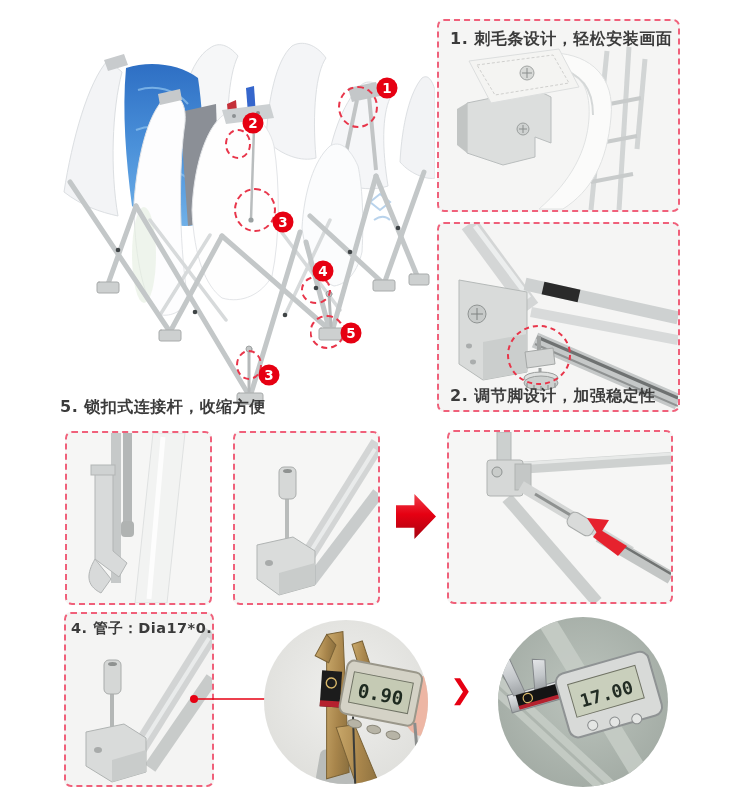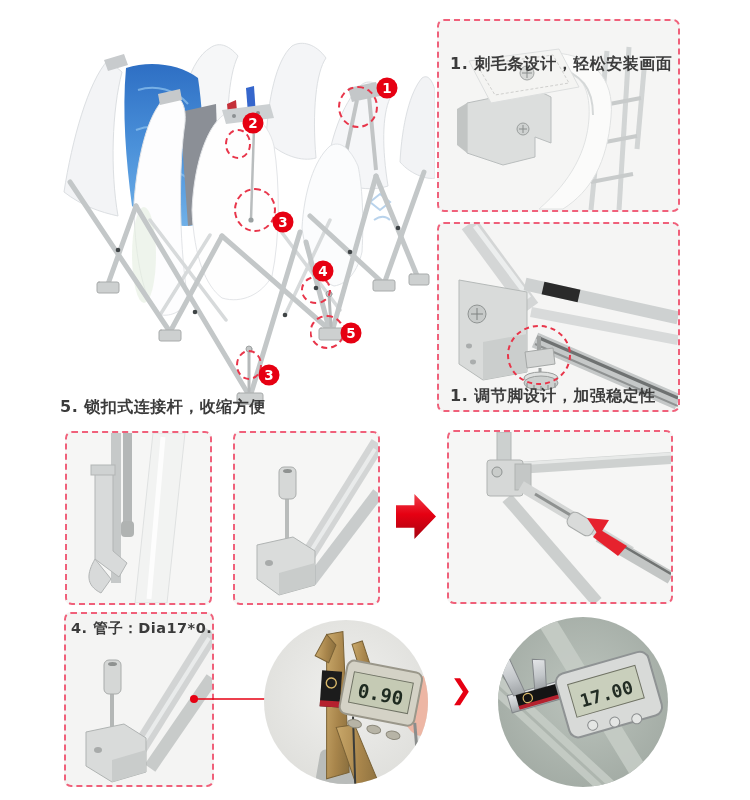--- a/index.html
+++ b/index.html
@@ -160,21 +160,21 @@
           <line x1="84" y1="104" x2="84" y2="112" stroke="#8a8e8d"></line>
       </g>
       <g>
         <polygon points="30,40 120,28 140,66 52,82" fill="#f4f4f2" stroke="#dcdede"></polygon>
         <polygon points="38,44 114,34 130,62 56,74" fill="none" stroke="#cfcfcd" stroke-dasharray="3,2"></polygon>
         <circle cx="88" cy="52" r="7" fill="#d8dad8" stroke="#a2a5a4"></circle>
         <line x1="83" y1="52" x2="93" y2="52" stroke="#8a8e8d"></line>
           <line x1="88" y1="47" x2="88" y2="57" stroke="#8a8e8d"></line>
       </g>
     </svg>
-    <div class="abs feature-label" style="left:11px;top:8px;margin-top:25px;">1. 刺毛条设计，轻松安装画面</div>
+    <div class="abs feature-label" style="left:11px;top:8px;">1. 刺毛条设计，轻松安装画面</div>
   </div>
 
   <div class="abs dashed-box" style="left:437px;top:222px;width:243px;height:190px;">
     <svg width="239" height="186" viewBox="0 0 239 186">
       <line x1="30" y1="0" x2="92" y2="84" stroke="#d4d6d6" stroke-width="18"></line>
       <line x1="36" y1="2" x2="90" y2="74" stroke="#eceeee" stroke-width="5"></line>
       <line x1="92" y1="88" x2="239" y2="116" stroke="#d8dada" stroke-width="10"></line>
       <line x1="86" y1="60" x2="239" y2="94" stroke="#ced1d1" stroke-width="13"></line>
       <line x1="104" y1="64" x2="140" y2="72" stroke="#2a2a2a" stroke-width="13"></line>
       <g>
@@ -194,21 +194,21 @@
       <g>
         <line x1="100" y1="112" x2="100" y2="130" stroke="#9fa2a1" stroke-width="4"></line>
         <polygon points="86,128 114,124 116,140 88,144" fill="#d2d4d3" stroke="#a5a8a7"></polygon>
         <line x1="101" y1="144" x2="101" y2="154" stroke="#9fa2a1" stroke-width="3"></line>
         <ellipse cx="102" cy="154" rx="17" ry="6" fill="#dee0df" stroke="#9a9d9c"></ellipse>
         <ellipse cx="102" cy="159" rx="17" ry="7" fill="#cdd0cf" stroke="#9a9d9c"></ellipse>
         <path d="M88,159 v5 M95,161 v5 M102,162 v5 M109,161 v5 M116,159 v5" stroke="#9a9d9c" stroke-width="1.4"></path>
       </g>
       <ellipse cx="100" cy="131" rx="31" ry="29" fill="none" stroke="#e8354a" stroke-width="2" stroke-dasharray="5,4"></ellipse>
     </svg>
-    <div class="abs feature-label" style="left:11px;bottom:3px;">1. 调节脚设计，加强稳定性</div>
+    <div class="abs feature-label" style="left:11px;bottom:3px;">2. 调节脚设计，加强稳定性</div>
   </div>
 
   <div class="abs feature-label" style="left:60px;top:397px;">5. 锁扣式连接杆，收缩方便</div>
 
   <div class="abs dashed-box" style="left:65px;top:431px;width:147px;height:174px;background:#f6f6f5;">
     <svg width="143" height="170" viewBox="0 0 143 170">
       <rect x="44" y="0" width="10" height="150" fill="#c6c9c9"></rect>
       <rect x="56" y="0" width="9" height="96" fill="#b4b7b7"></rect>
       <rect x="54" y="88" width="13" height="16" rx="4" fill="#b0b3b2"></rect>
       <polygon points="86,0 118,0 100,170 68,170" fill="#f2f3f2" stroke="#dfe1e1"></polygon>

